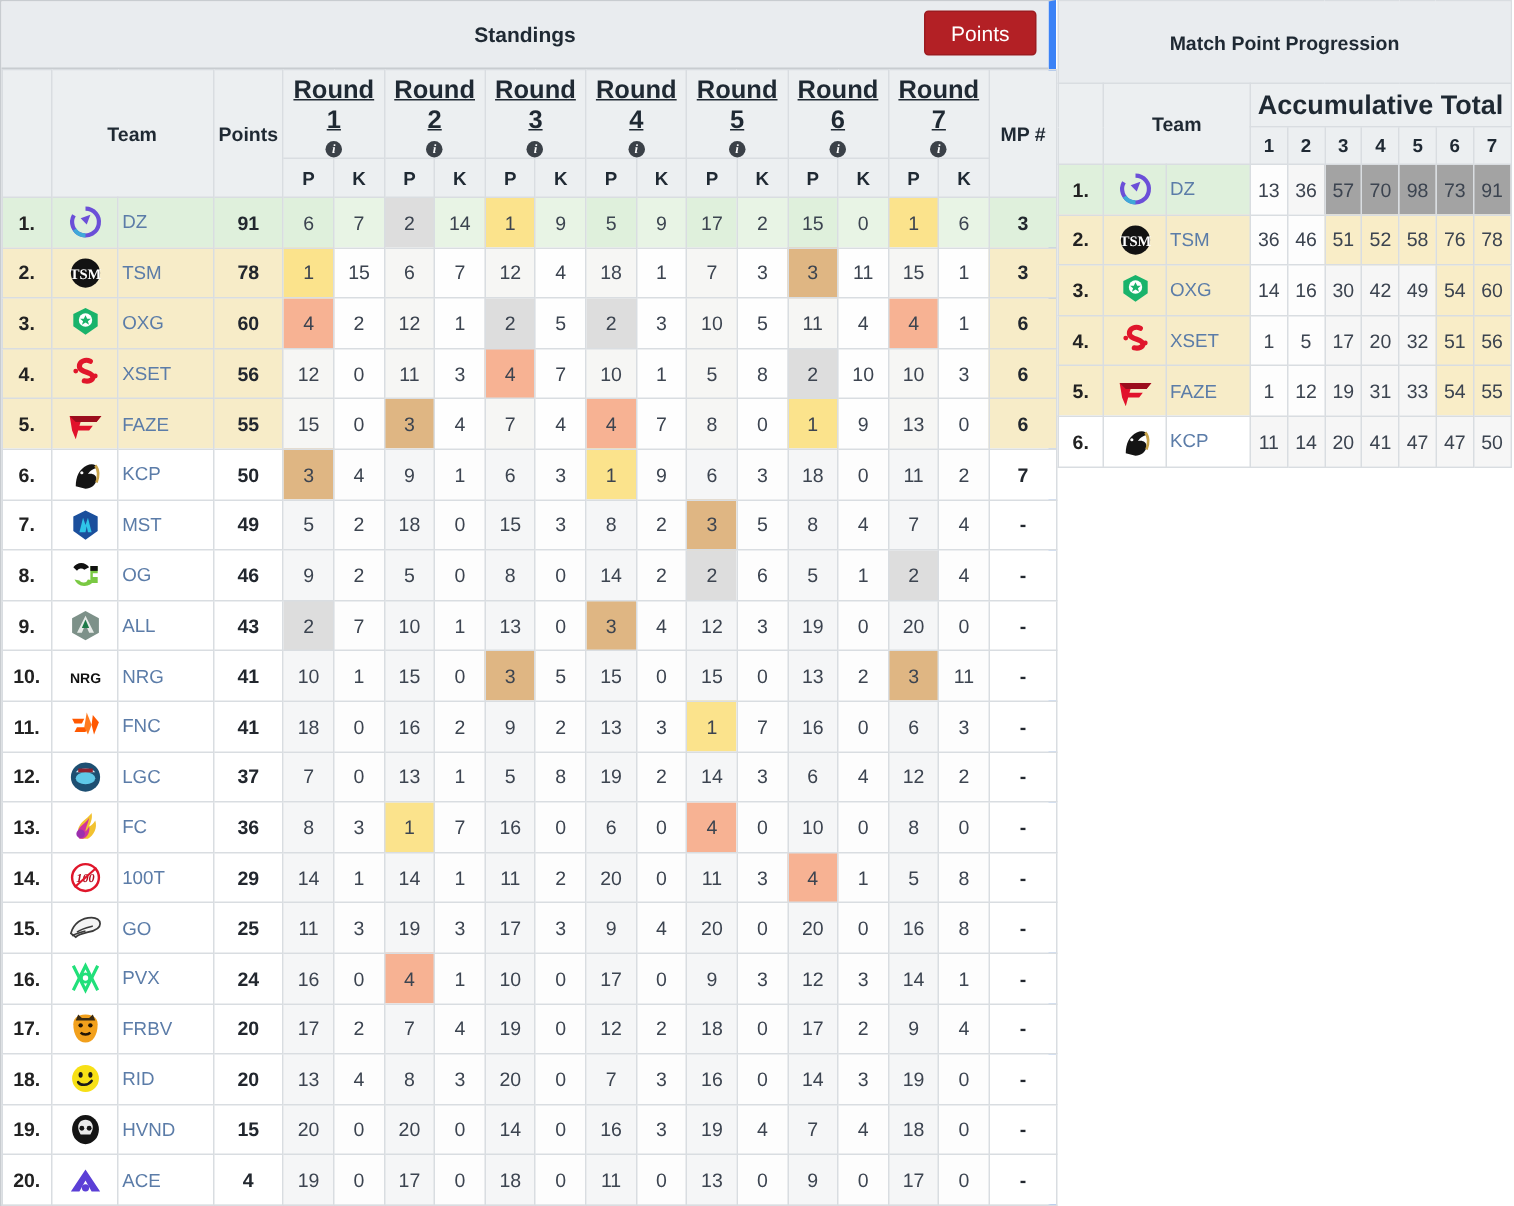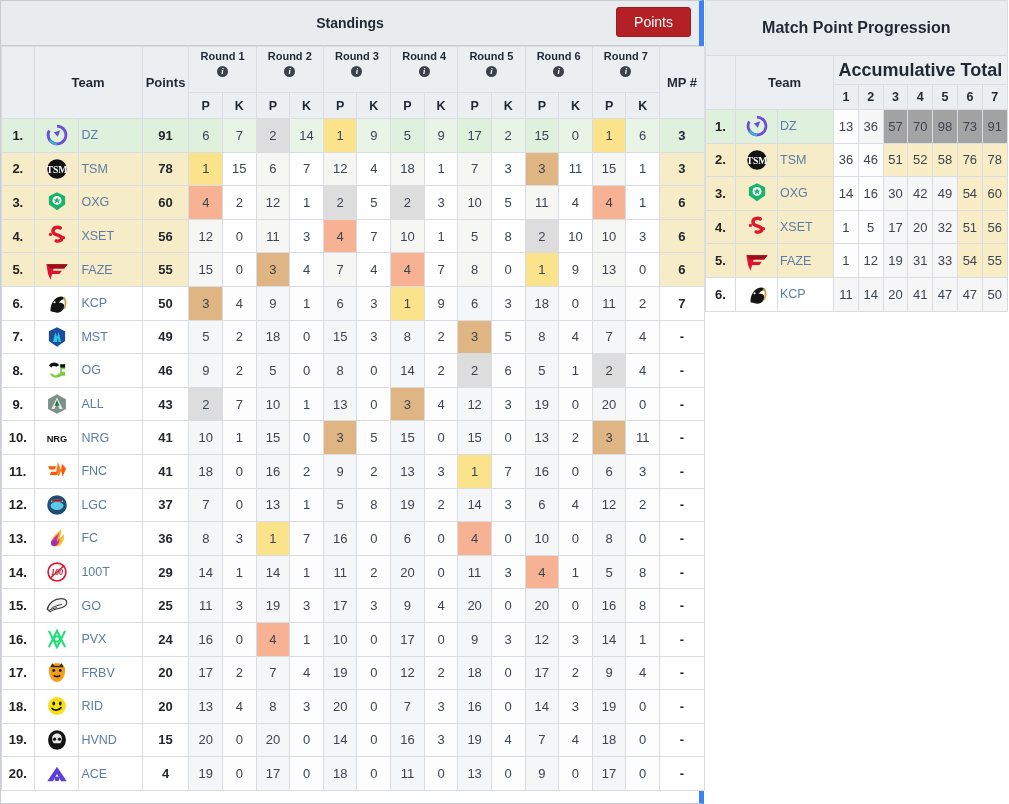--- a/index.html
+++ b/index.html
@@ -34,21 +34,21 @@
 
   thead th { background: #eceff1; font-weight: bold; color: #1f2933; font-size: 13px; text-align: center; }
   .col-rank  { width: 32px; }
   .col-logo  { width: 44px; }
   .col-team  { width: 62px; }
   .col-total { width: 46px; }
   .col-pk    { width: 33px; }
   .col-mp    { width: 44px; }
 
   .rnd-head { padding: 3px 0 0; height: 46px; vertical-align: top; }
-  .rnd-head .rnd-label { font-size: 11px; font-weight: bold; display: block; }
+  .rnd-head .rnd-label { font-size: 17px; font-weight: bold; display: block; text-decoration: underline; }
   .info-dot {
     display: inline-block; width: 11px; height: 11px; border-radius: 50%;
     background: #3b4148; color: #fff; font-size: 8.5px; line-height: 11px;
     font-style: italic; font-weight: bold; font-family: "Liberation Serif", serif;
     margin-top: 1px;
   }
   .pk-head { height: 26px; font-size: 12.5px; font-weight: bold; }
   .th-tall { vertical-align: middle; height: 72px; }
 
   tbody tr { height: 33.6px; }
@@ -690,21 +690,21 @@
         <col class="mpp-col-num">
           <col class="mpp-col-num">
           <col class="mpp-col-num">
           <col class="mpp-col-num">
         <col class="mpp-col-num">
           <col class="mpp-col-num">
           <col class="mpp-col-num">
       </colgroup>
       <thead>
         <tr>
-          <th colspan="10" style="height:55px;background:#e9ecef;font-size:16px;">Match Point Progression</th>
+          <th colspan="10" style="height:55px;background:#e9ecef;font-size:13px;">Match Point Progression</th>
         </tr>
         <tr>
           <th rowspan="2" style="height:54px;"></th>
           <th rowspan="2" colspan="2">Team</th>
           <th colspan="7" class="acc-head">Accumulative Total</th>
         </tr>
         <tr id="mpp-num-head-row">
             <th class="mpp-num-head">1</th>
             <th class="mpp-num-head">2</th>
             <th class="mpp-num-head">3</th>

